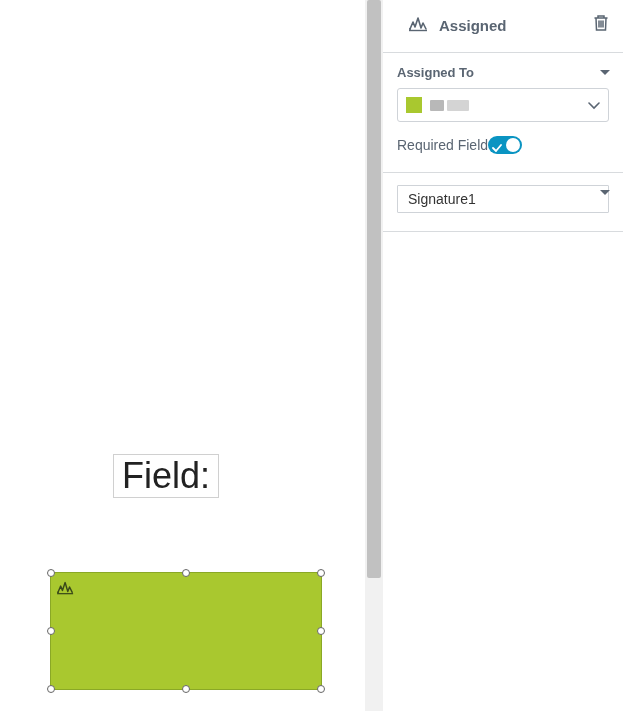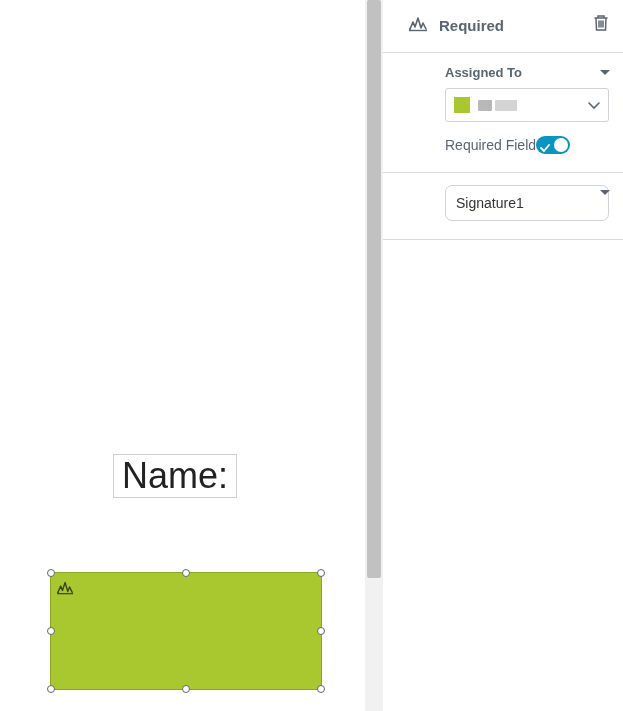--- a/index.html
+++ b/index.html
@@ -109,21 +109,20 @@
     }
 
     .section-divider {
       border: none;
       border-top: 1px solid #d8dbde;
     }
 
     .section {
       padding: 12px 14px 18px 14px;
       position: relative;
-      margin-left: 48px;
     }
     .section-label {
       font-size: 13px;
       color: #5a6572;
       font-weight: 600;
       margin-bottom: 8px;
       display: block;
     }
     .section-caret {
       position: absolute;
@@ -197,34 +196,34 @@
       border-radius: 50%;
     }
 
     .required-asterisk {
       color: #d63939;
       font-size: 12px;
       margin-left: 2px;
     }
     .text-input {
       width: 100%;
-      height: 36px;
+      height: 28px;
       border: 1px solid #cfd3d8;
-      border-radius: 7px;
+      border-radius: 1px;
       padding: 0 10px;
       font-size: 14px;
       color: #333;
       font-family: inherit;
     }
   </style>
 </head>
 <body>
 
 <div class="canvas-area">
-  <div class="sign-label">Name:</div>
+  <div class="sign-label">Field:</div>
   <div class="signature-field">
     <span class="signature-field-icon">
       <svg width="18" height="16" viewBox="0 0 20 18">
         <path d="M1 15 L4 8 L6 13 L9 4 L12 14 L14 9 L17 15" stroke="#3a4a1a" stroke-width="1.6" fill="none" stroke-linecap="round" stroke-linejoin="round"></path>
         <line x1="0" y1="16.5" x2="18" y2="16.5" stroke="#3a4a1a" stroke-width="1.4"></line>
         <circle cx="1" cy="15" r="1" fill="#3a4a1a"></circle>
       </svg>
     </span>
     <div class="resize-handle rh-tl"></div>
     <div class="resize-handle rh-tm"></div>
@@ -244,21 +243,21 @@
 <div class="properties-panel">
 
   <div class="panel-header">
     <span class="title-icon">
       <svg width="20" height="18" viewBox="0 0 20 18">
         <path d="M1 15 L4 8 L6 13 L9 4 L12 14 L14 9 L17 15" stroke="#5a6572" stroke-width="1.6" fill="none" stroke-linecap="round" stroke-linejoin="round"></path>
         <line x1="0" y1="16.5" x2="18" y2="16.5" stroke="#5a6572" stroke-width="1.4"></line>
         <circle cx="1" cy="15" r="1" fill="#5a6572"></circle>
       </svg>
     </span>
-    <span class="panel-title">Required</span>
+    <span class="panel-title">Assigned</span>
     <span class="trash-btn">
       <svg width="16" height="18" viewBox="0 0 16 18">
         <path d="M2 4 L14 4 M5 4 L5 2 L11 2 L11 4 M3 4 L3.5 16 L12.5 16 L13 4 M6 7 L6 13 M8 7 L8 13 M10 7 L10 13" stroke="#5a6572" stroke-width="1.5" fill="none" stroke-linecap="round"></path>
       </svg>
     </span>
   </div>
 
   <hr class="section-divider">
 
   <div class="section">

